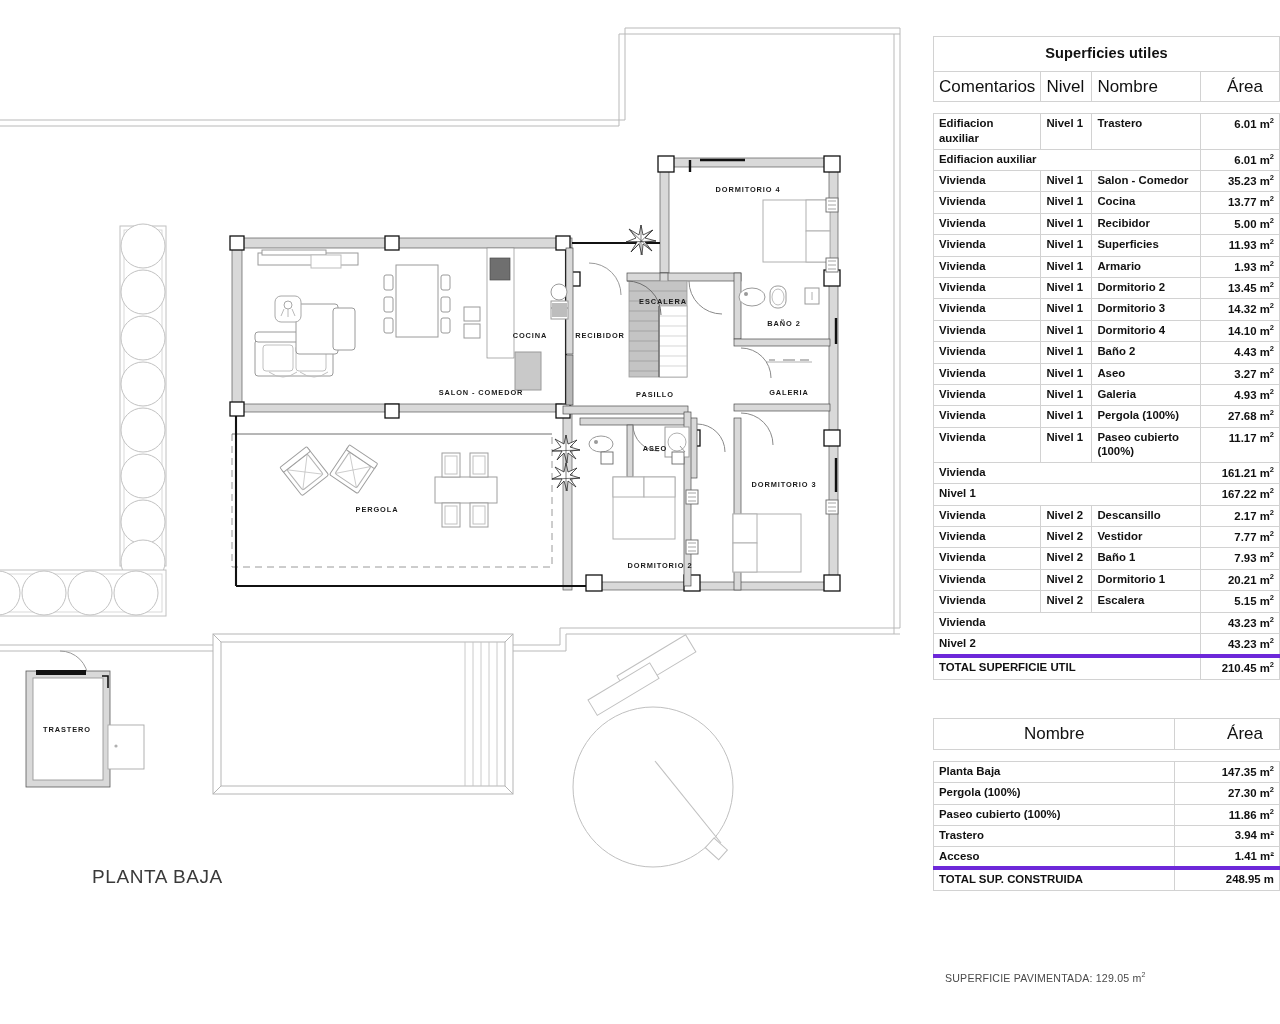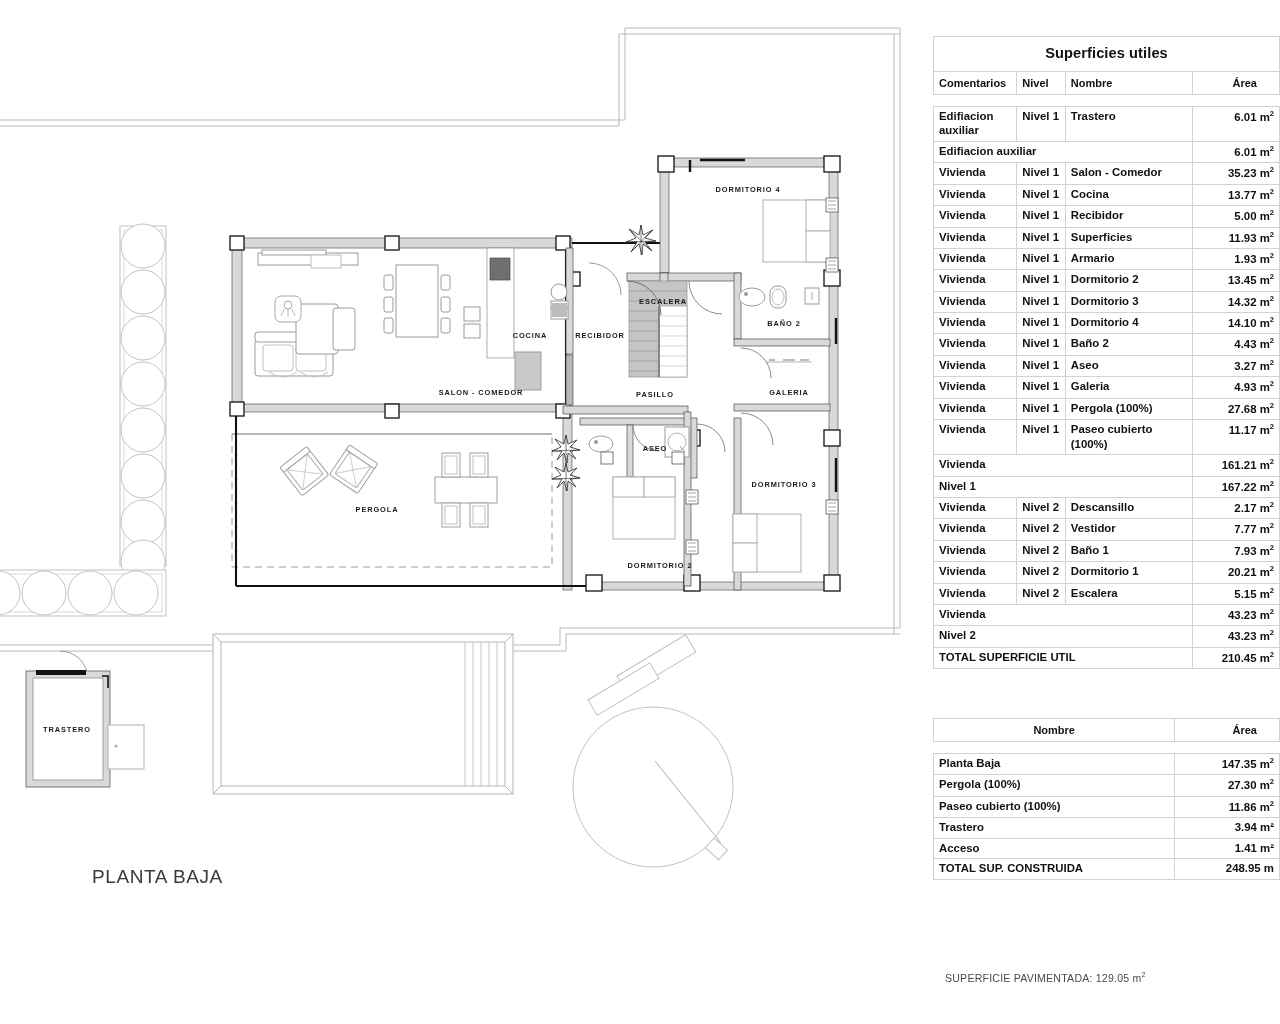--- a/index.html
+++ b/index.html
@@ -57,33 +57,33 @@
   table.sched tr.title-row td {
     border: 1px solid #d2d2d2;
     text-align: center;
     font-size: 14.6px;
     font-weight: 700;
     padding: 7px 4px 8px 4px;
     letter-spacing: 0.1px;
   }
   table.sched tr.head-row td {
     text-align: left;
-    font-size: 11px;
-    font-weight: 700;
+    font-size: 17px;
+    font-weight: 400;
     padding-top: 4px; padding-bottom: 4px;
   }
-  table.sched tr.head-row td.c-area { text-align: right; padding-right: 22px; }
+  table.sched tr.head-row td.c-area { text-align: right; padding-right: 16px; }
   table.sched tr.gap-row td {
     border-left: 1px solid #fff; border-right: 1px solid #fff;
     border-top: 1px solid #fff; border-bottom: 1px solid #d2d2d2;
     height: 12px; padding: 0;
   }
   td.c-area { text-align: right; white-space: nowrap; padding-right: 6px; }
   tr.sub-row td { border-top-color: #bdbdbd; }
-  tr.total-row td { border-top: 1px solid #6d28d9; }
+  tr.total-row td { border-top: 4px solid #6d28d9; }
 
   .footnote {
     position: absolute;
     left: 945px; top: 971px;
     font-family: "Liberation Sans", sans-serif;
     font-size: 10.6px;
     color: #4a4a4a;
     letter-spacing: 0.2px;
     white-space: nowrap;
   }

